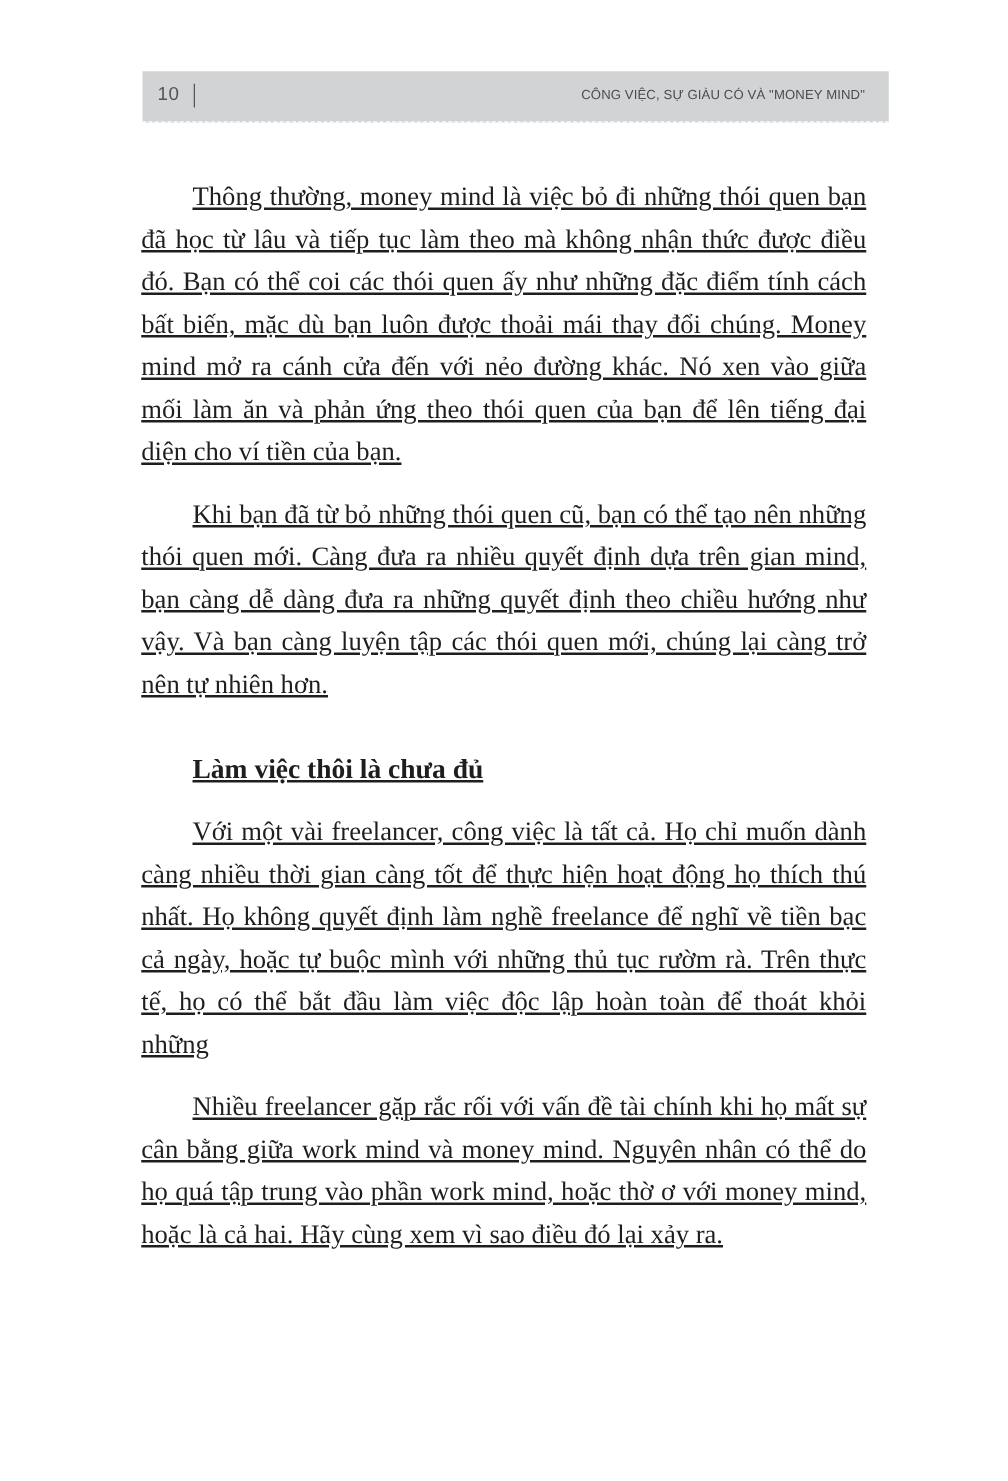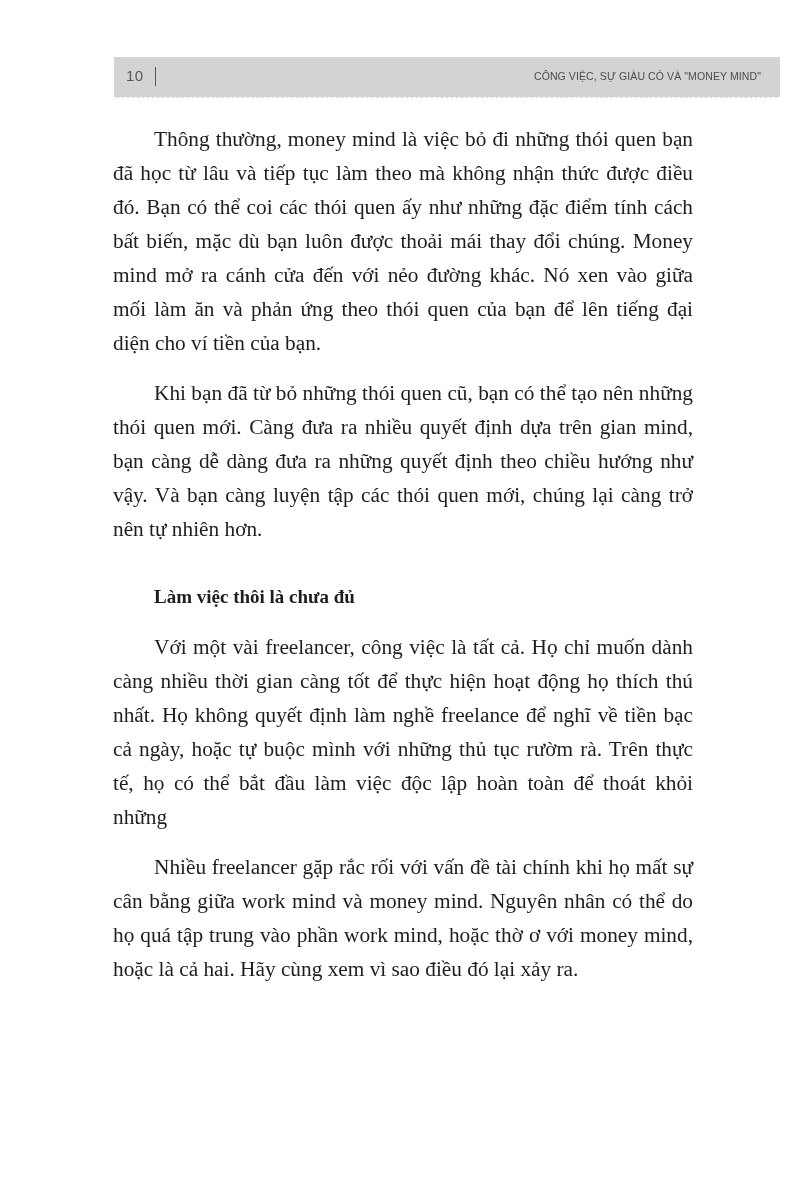--- a/index.html
+++ b/index.html
@@ -18,21 +18,21 @@
       left: 0;
       top: 0;
       width: 806px;
       height: 1185px;
       background: #ffffff;
     }
     .running-header {
       position: absolute;
       left: 114px;
       top: 57px;
-      width: 666px;
+      width: 597px;
       height: 41px;
       background: #d2d3d4;
       border-bottom: 1px dashed #ffffff;
       box-sizing: border-box;
     }
     .page-number {
       position: absolute;
       left: 12px;
       top: 10px;
       font-family: "Liberation Sans", sans-serif;
@@ -53,38 +53,39 @@
       right: 19px;
       top: 13px;
       font-family: "Liberation Sans", sans-serif;
       font-size: 10.5px;
       color: #4a4b4c;
       letter-spacing: 0.1px;
     }
     .content {
       position: absolute;
       left: 113px;
-      top: 122px;
+      top: 140px;
       width: 580px;
       font-family: "Liberation Serif", serif;
       font-size: 21.3px;
       line-height: 34px;
       color: #1e1e1e;
+      text-decoration: underline;
     }
     .content p {
       margin: 0 0 16px 0;
       text-align: justify;
       text-indent: 41px;
       hyphens: none;
     }
     .content h2 {
       margin: 34px 0 16px 0;
       padding-left: 41px;
       font-family: "Liberation Serif", serif;
-      font-size: 19px;
+      font-size: 22px;
       font-weight: bold;
       line-height: 34px;
       color: #1e1e1e;
     }
   </style>
 </head>
 <body>
 
 <div class="page">
 

